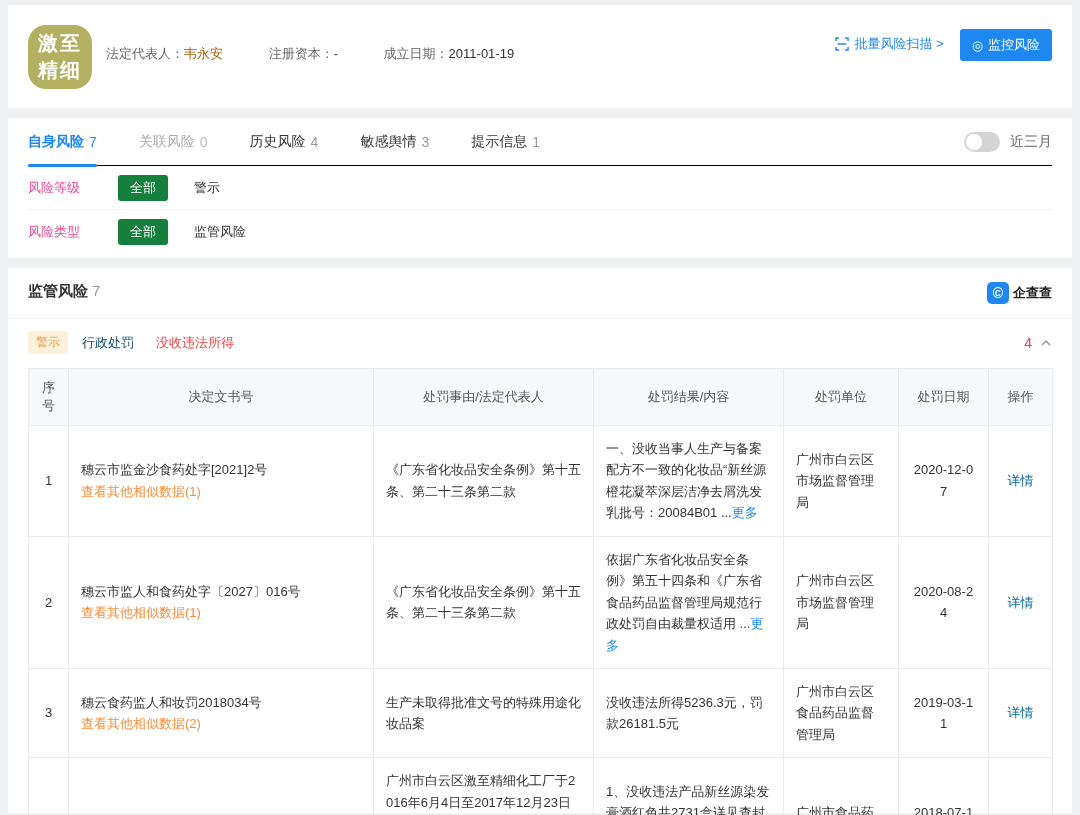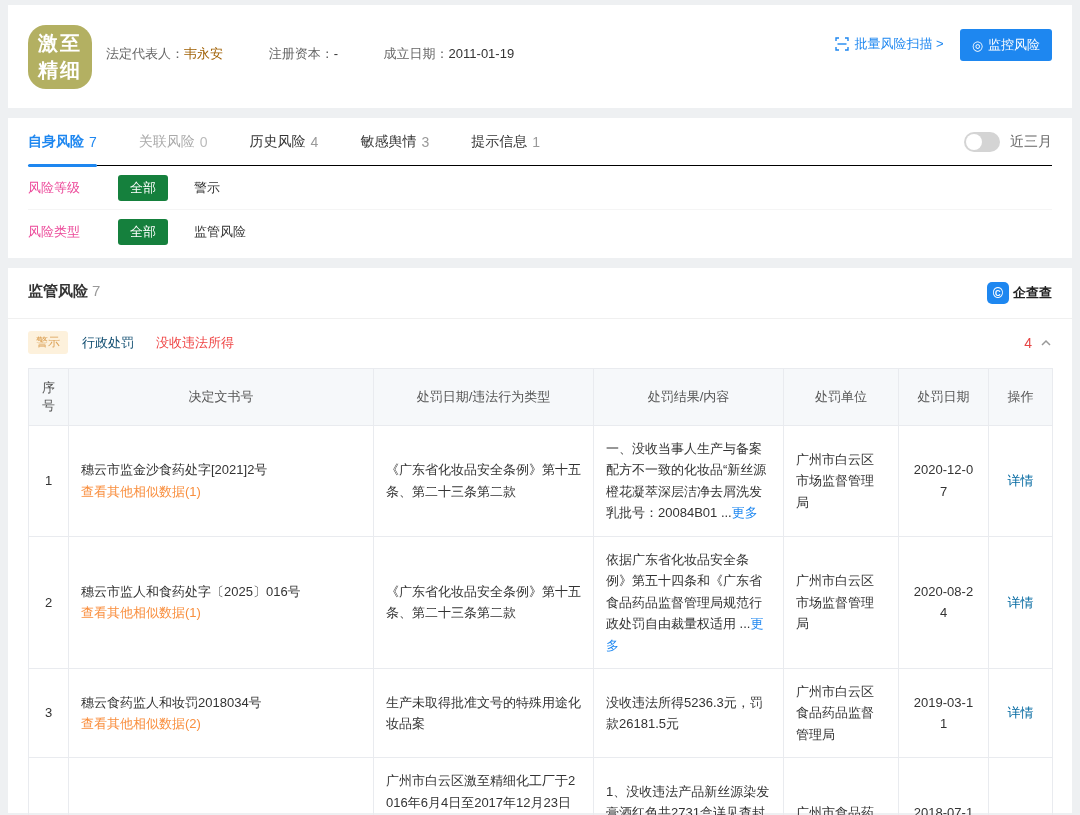--- a/index.html
+++ b/index.html
@@ -207,21 +207,21 @@
           <col class="col-reason">
           <col class="col-result">
           <col class="col-unit">
           <col class="col-date">
           <col class="col-act">
       </colgroup>
       <thead>
         <tr>
           <th>序号</th>
           <th>决定文书号</th>
-          <th>处罚日期/违法行为类型</th>
+          <th>处罚事由/法定代表人</th>
           <th>处罚结果/内容</th>
           <th>处罚单位</th>
           <th>处罚日期</th>
           <th>操作</th>
         </tr>
       </thead>
       <tbody>
         <tr>
           <td class="center">1</td>
           <td>
@@ -230,21 +230,21 @@
           </td>
           <td><span>《广东省化妆品安全条例》第十五条、第二十三条第二款</span></td>
           <td><span>一、没收当事人生产与备案配方不一致的化妆品“新丝源橙花凝萃深层洁净去屑洗发乳批号：20084B01 ...</span><span class="more-link">更多</span></td>
           <td><span>广州市白云区市场监督管理局</span></td>
           <td class="center">2020-12-07</td>
           <td class="center"><span class="detail-link">详情</span></td>
         </tr>
         <tr>
           <td class="center">2</td>
           <td>
-            <div>穗云市监人和食药处字〔2025〕016号</div>
+            <div>穗云市监人和食药处字〔2027〕016号</div>
             <span class="similar-link">查看其他相似数据(1)</span>
           </td>
           <td><span>《广东省化妆品安全条例》第十五条、第二十三条第二款</span></td>
           <td><span>依据广东省化妆品安全条例》第五十四条和《广东省食品药品监督管理局规范行政处罚自由裁量权适用 ...</span><span class="more-link">更多</span></td>
           <td><span>广州市白云区市场监督管理局</span></td>
           <td class="center">2020-08-24</td>
           <td class="center"><span class="detail-link">详情</span></td>
         </tr>
         <tr>
           <td class="center">3</td>

